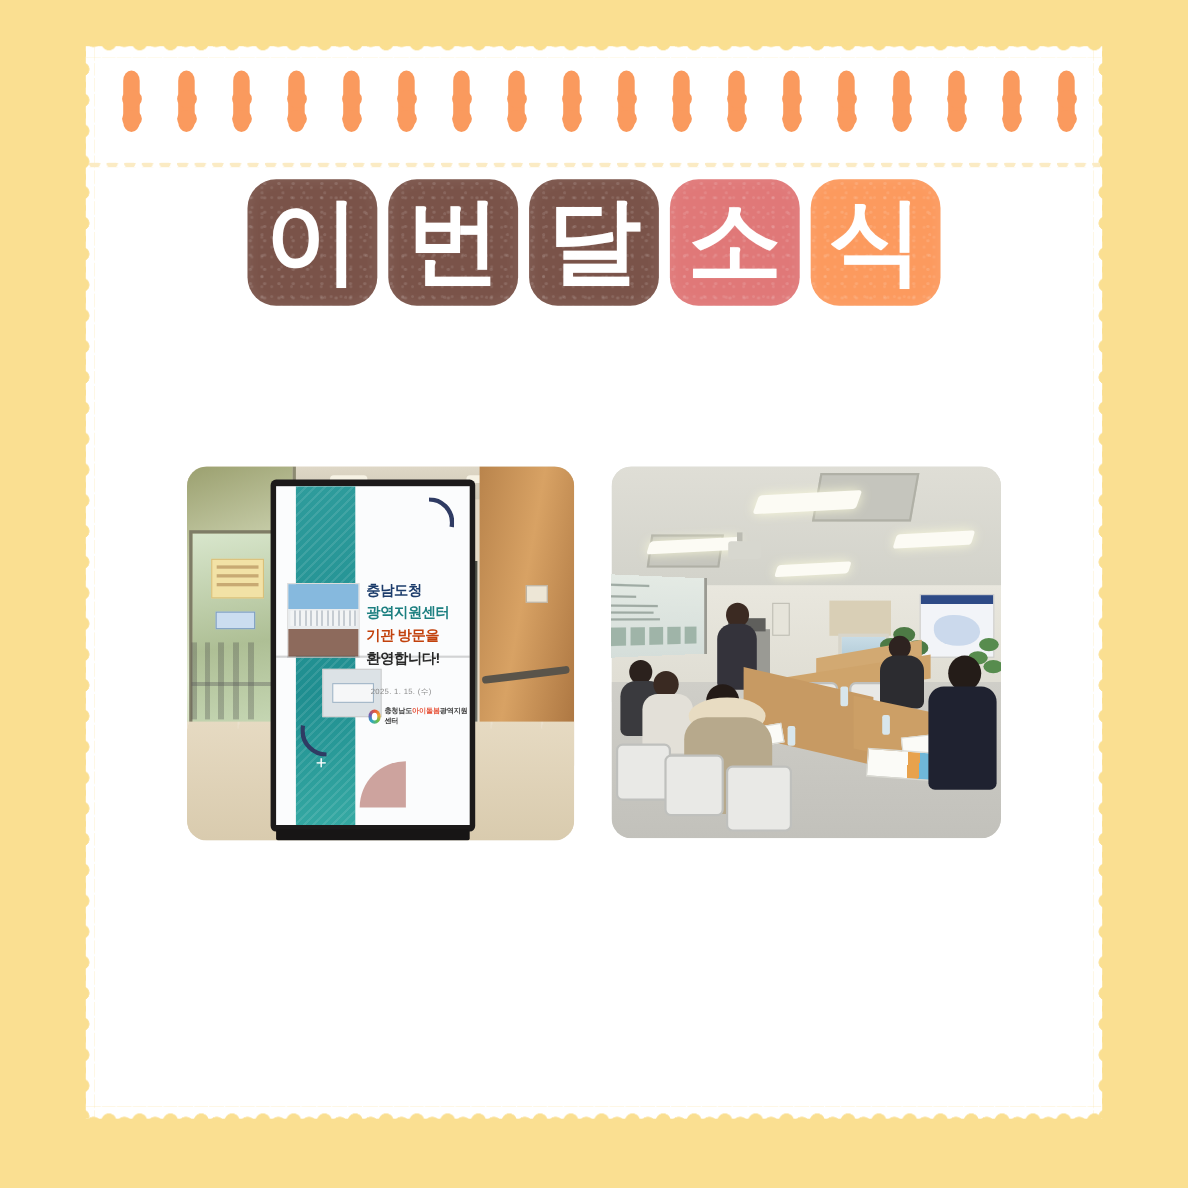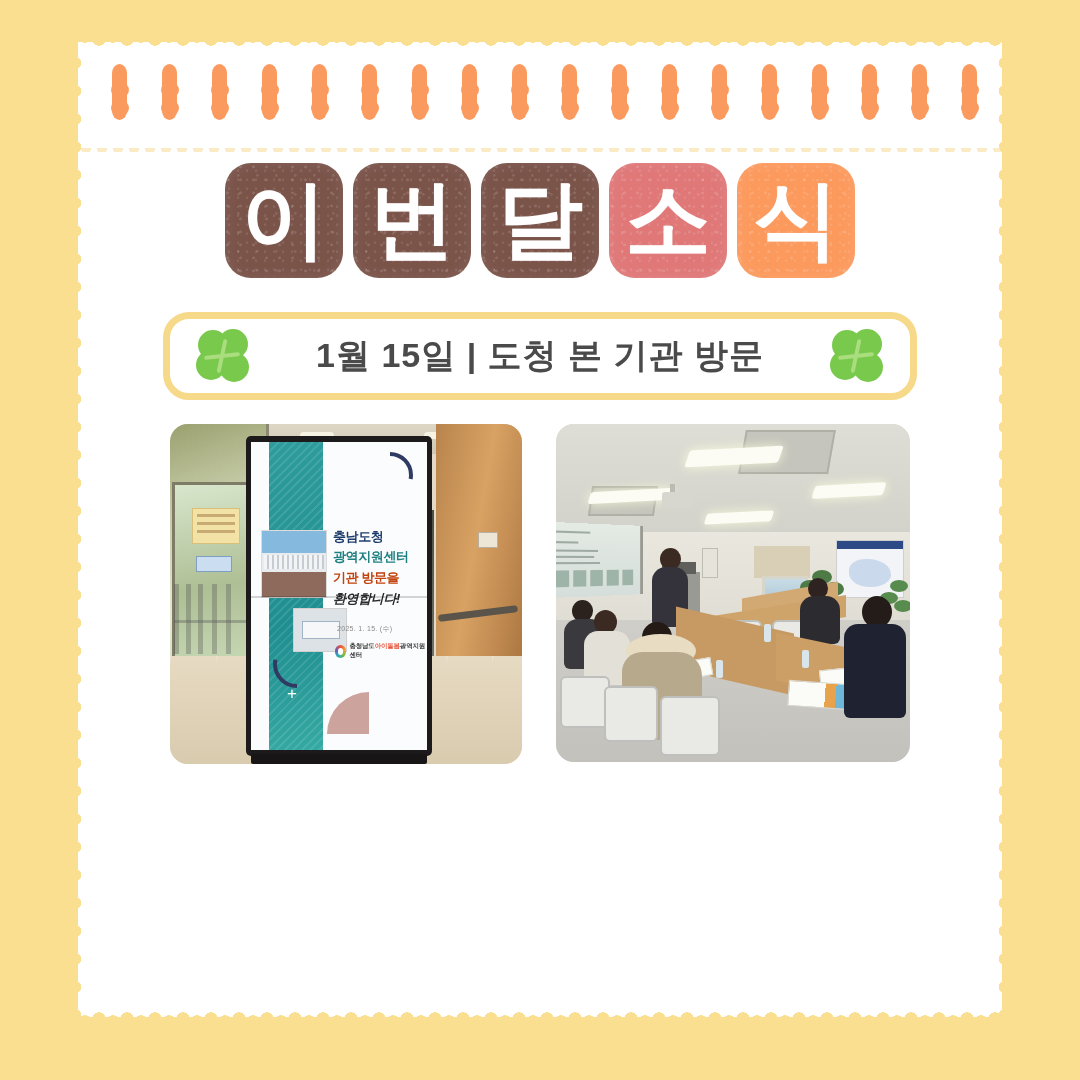--- a/index.html
+++ b/index.html
@@ -271,21 +271,21 @@
     background:#DCE2E6; border:1px solid #cfcfcf;
   }
   .ks-photo2::after{
     content:""; position:absolute; left:8px; top:12px; width:36px; height:16px;
     background:#F6F7F8; border:1px solid #9FB4C6;
   }
   .ks-txt { position:absolute; left:82px; font-weight:700; letter-spacing:-.4px; white-space:nowrap; }
   .ks-l1 { top:86px;  font-size:13px; color:#1C3C6B; }
   .ks-l2 { top:106px; font-size:13px; color:#1C7F80; }
   .ks-l3 { top:127px; font-size:13px; color:#c2410c; }
-  .ks-l4 { top:148px; font-size:13px; color:#2A2A2A;font-style:italic; }
+  .ks-l4 { top:148px; font-size:13px; color:#2A2A2A; }
   .ks-date { position:absolute; left:86px; top:182px; font-size:7px; color:#8A8A8A; letter-spacing:.3px; }
   .ks-logo { position:absolute; left:84px; top:200px; display:flex; align-items:center; gap:3px; }
   .ks-logo-mark { width:13px; height:13px; border-radius:50%;
     background:conic-gradient(#E8553C,#F0A52E,#69BE4A,#2FA7C4,#6A5BB5,#E8553C);
     position:relative; }
   .ks-logo-mark::after{ content:""; position:absolute; inset:3px; background:#fff; border-radius:50%; }
   .ks-logo-txt { font-size:6.5px; color:#3A3A3A; font-weight:700; letter-spacing:-.2px; }
   .ks-logo-txt em { font-style:normal; color:#E8553C; }
   .kiosk-seam { position:absolute; left:5px; right:5px; top:50%; height:2px; background:rgba(0,0,0,.16); }
   .kiosk-foot { position:absolute; left:5px; right:5px; bottom:-8px; height:10px; background:#171515; border-radius:2px; }
@@ -444,39 +444,20 @@
         <span class="glyph">달</span>
       </div>
       <div class="tile" style="background: rgb(224, 120, 120);">
         <span class="glyph">소</span>
       </div>
       <div class="tile" style="background: rgb(252, 154, 94);">
         <span class="glyph">식</span>
       </div>
     </div>
 
-  <div id="subtitle-bar">
-    <span class="clover">
-      <i></i>
-        <i></i>
-        <i></i>
-        <i></i>
-        <b></b>
-        <u></u>
-    </span>
-    <span id="subtitle-text">1월 15일 | 도청 본 기관 방문</span>
-    <span class="clover">
-      <i></i>
-        <i></i>
-        <i></i>
-        <i></i>
-        <b></b>
-        <u></u>
-    </span>
-  </div>
 
   <div class="photo" id="photo-left">
     <div class="photo-inner">
       <div class="corridor">
         <div class="corr-ceiling"></div>
         <div class="corr-ceil-light" style="left:18px;"></div>
         <div class="corr-ceil-light" style="left:130px;"></div>
         <div class="corr-ceil-light" style="left:254px;"></div>
         <div class="corr-glasswall"></div>
         <div class="corr-glass2"></div>

